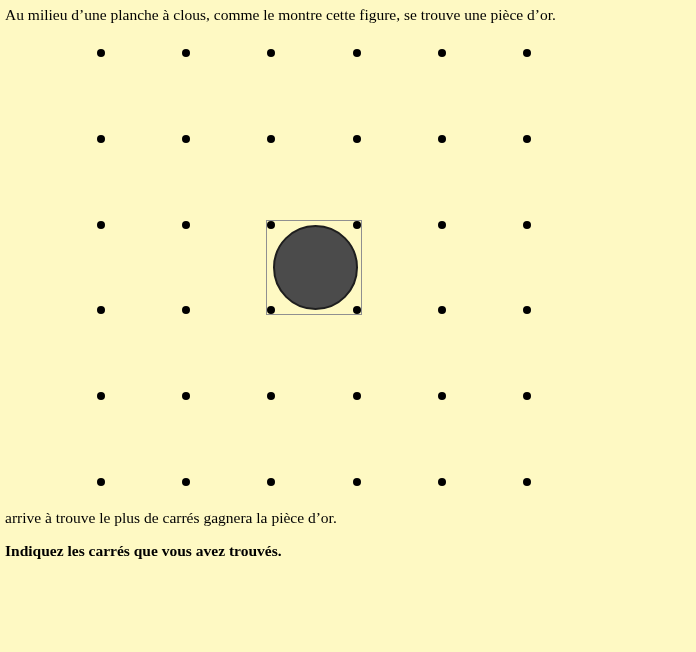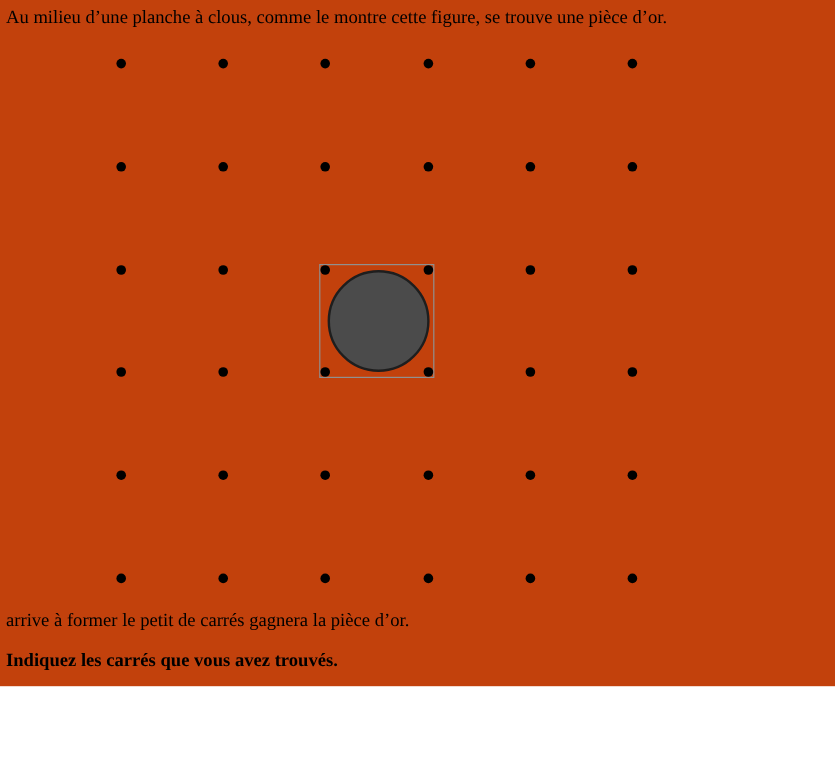--- a/index.html
+++ b/index.html
@@ -1,20 +1,20 @@
 <!DOCTYPE html>
 <html><head>
 <meta charset="utf-8">
 <style>
   html, body { margin: 0; padding: 0; background: #ffffff; }
   .page {
     position: relative;
     width: 696px;
-    height: 572px;
-    background: #c2410c;
+    height: 652px;
+    background: #fef9c3;
     font-family: "Liberation Serif", serif;
     color: #000000;
     overflow: hidden;
   }
   .intro-text {
     position: absolute;
     left: 5px;
     top: 5px;
     width: 688px;
     font-size: 15.5px;
@@ -107,17 +107,17 @@
       <div class="dot" style="left: 523px; top: 392.2px; background: rgb(0, 0, 0);"></div>
       <div class="dot" style="left: 97px; top: 478px; background: rgb(0, 0, 0);"></div>
       <div class="dot" style="left: 182.2px; top: 478px; background: rgb(0, 0, 0);"></div>
       <div class="dot" style="left: 267.4px; top: 478px; background: rgb(0, 0, 0);"></div>
       <div class="dot" style="left: 352.6px; top: 478px; background: rgb(0, 0, 0);"></div>
       <div class="dot" style="left: 437.8px; top: 478px; background: rgb(0, 0, 0);"></div>
       <div class="dot" style="left: 523px; top: 478px; background: rgb(0, 0, 0);"></div>
     </div>
 
   <div class="bottom-text">
-    <div class="story-line">arrive à former le petit de carrés gagnera la pièce d’or.</div>
+    <div class="story-line">arrive à trouve le plus de carrés gagnera la pièce d’or.</div>
     <div class="bold-line i">Indiquez les carrés que vous avez trouvés.</div>
   </div>
 
 </div>
 
 </body></html>

